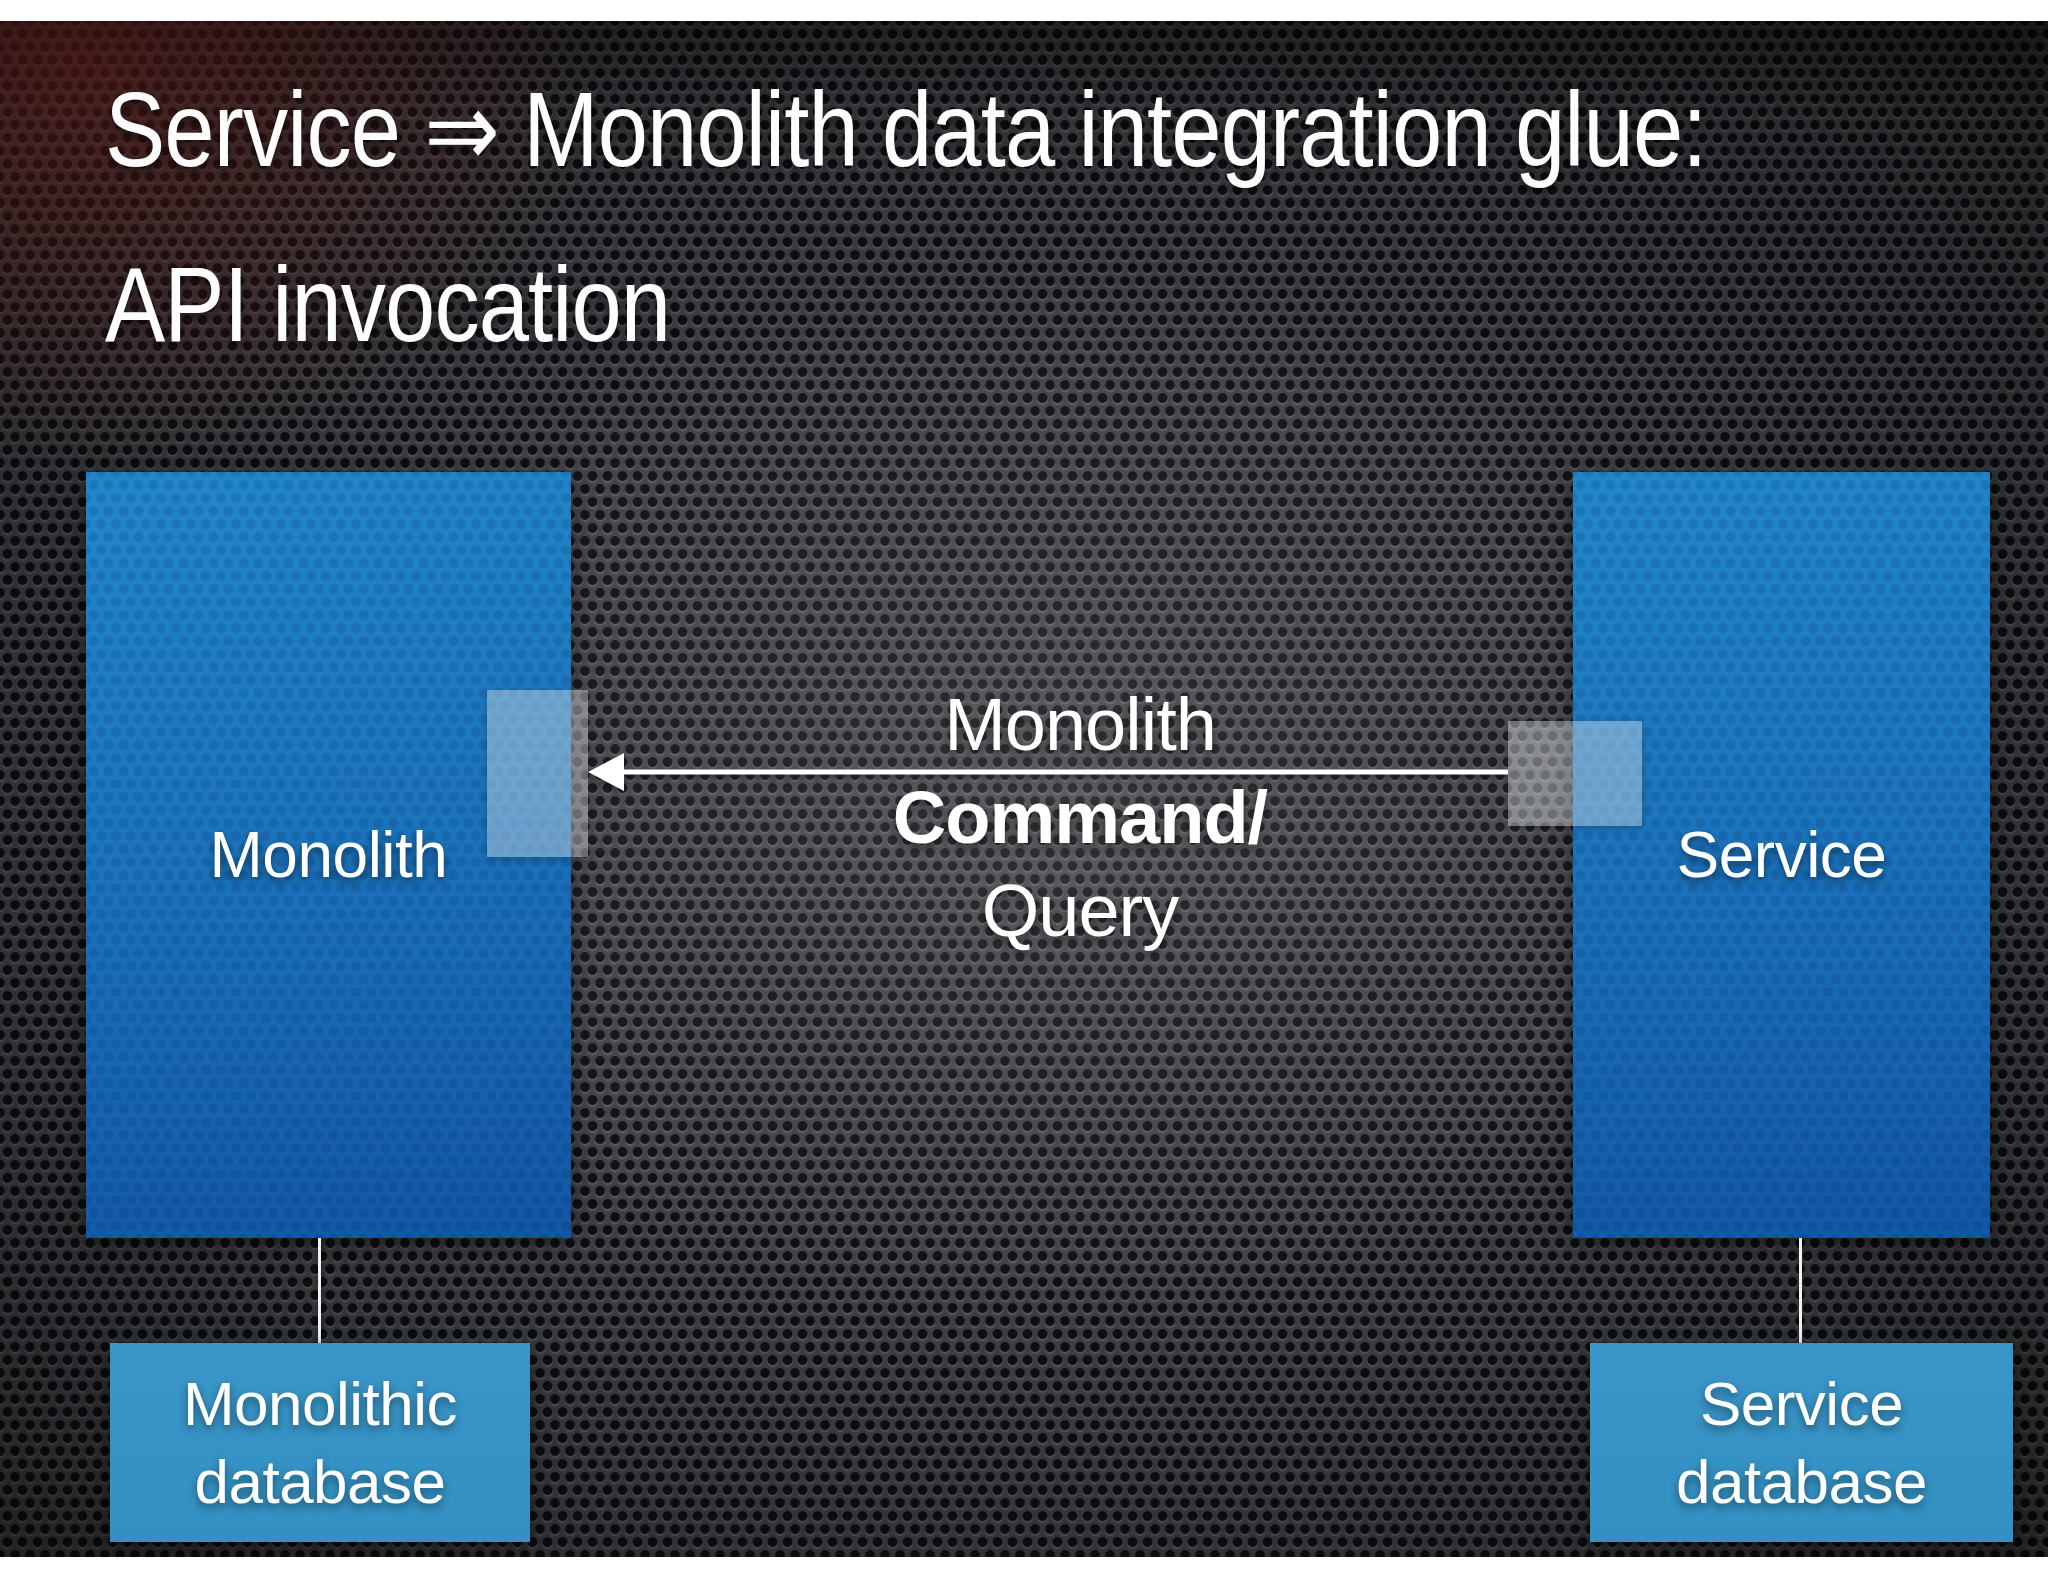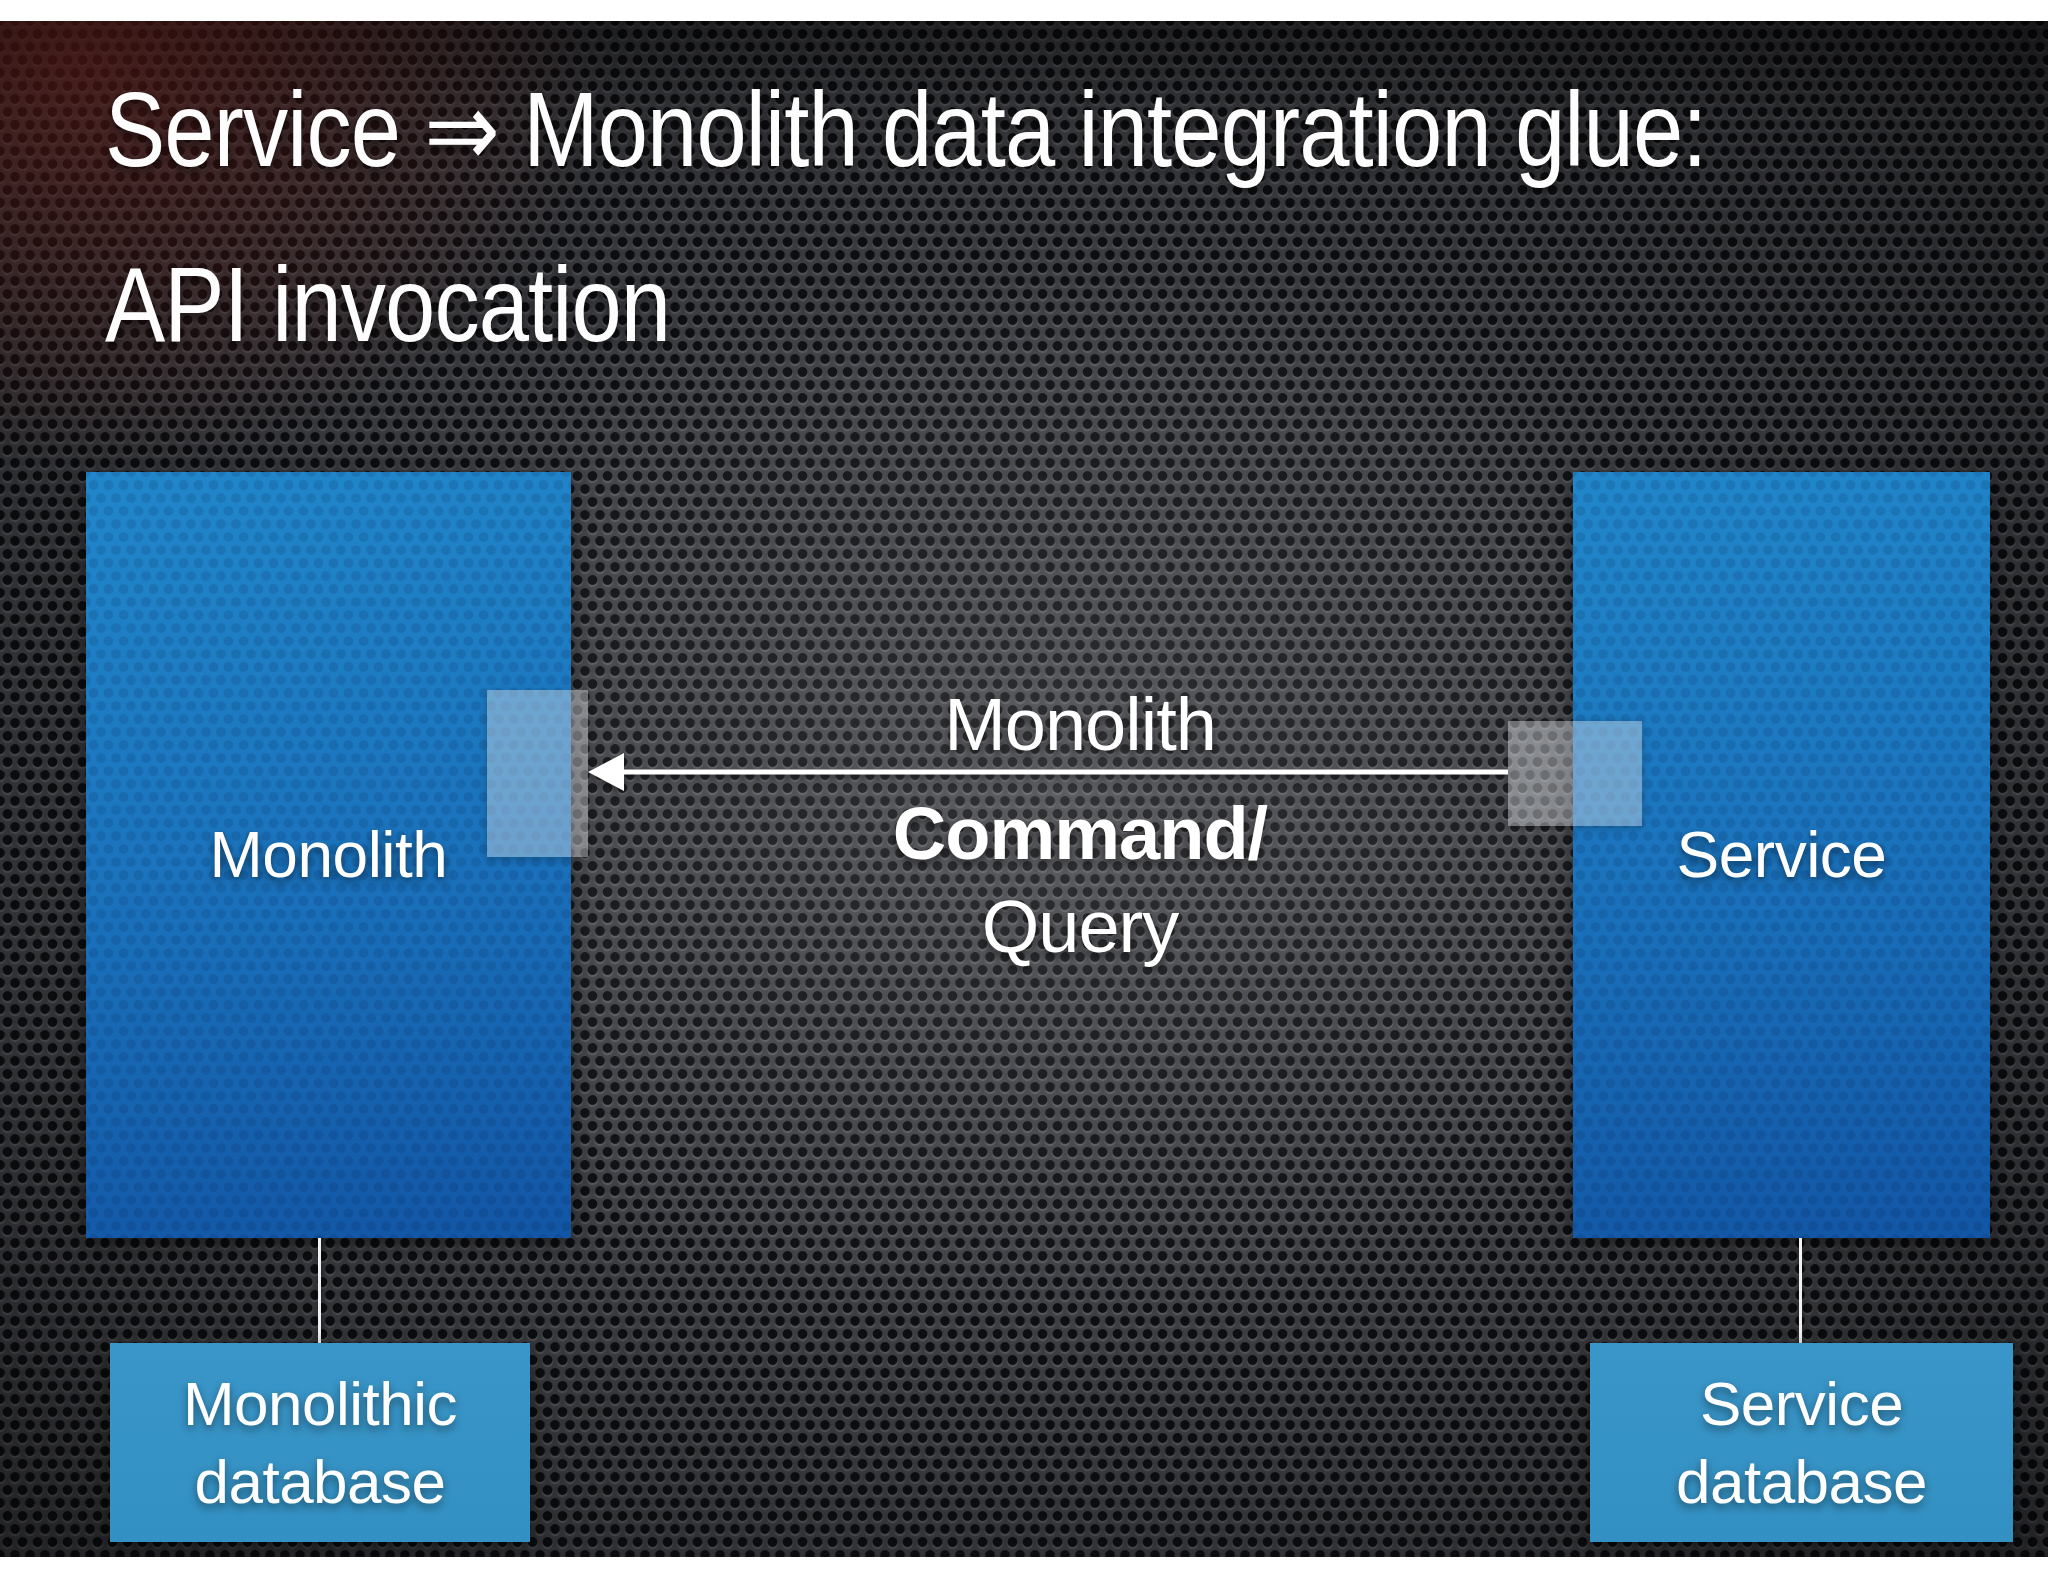--- a/index.html
+++ b/index.html
@@ -85,21 +85,21 @@
     filter:drop-shadow(0 3px 4px rgba(0,0,0,0.45));}
 
   .arrow-labels{
     position:absolute;left:780px;top:657px;width:600px;z-index:4;
     text-align:center;color:#ffffff;
   }
   .al{
     font-size:74px;line-height:93px;letter-spacing:-1px;
     text-shadow:0 4px 9px rgba(0,0,0,0.55);
   }
-  .al.bold{font-weight:700;margin-top:16px;}
+  .al.bold{font-weight:700;}
 
   
   .connector{
     position:absolute;width:3px;height:105px;top:1217px;
     background:#f2f2f2;box-shadow:1px 0 4px rgba(0,0,0,0.5);
   }
   .connector-left{left:318px;}
   .connector-right{left:1799px;}
 
   

